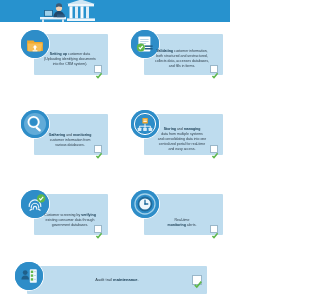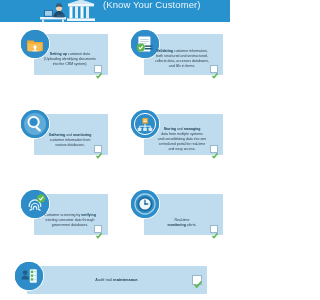--- a/index.html
+++ b/index.html
@@ -93,21 +93,20 @@
       <rect x="6" y="16" width="9" height="6.6" rx="0.6" fill="#1c5f8c"></rect>
       <rect x="6.9" y="16.8" width="7.2" height="5" fill="#9fd0ea"></rect>
 
       <circle cx="21" cy="14" r="3.1" fill="#f3d2b4"></circle>
       <path d="M17.9 12.4a3.1 3.1 0 016.2 0c0 .6-.4.9-.9.7-1.6-.7-3.2-.7-4.5.1-.5.3-.8 0-.8-.8z" fill="#3d5b76"></path>
       <path d="M15.4 23.2c0-3.5 2.5-6.1 5.6-6.1s5.6 2.6 5.6 6.1z" fill="#21486b"></path>
       <rect x="19" y="20.4" width="7.6" height="2.8" fill="#2c5c84"></rect>
     </svg>
   </span>
 
-  <div class="header-title">(Know Your Customer)</div>
 </div>
 
 <div class="board">
 
   <div class="cell" style="left:0;top:0;">
     <div class="panel" style="left:34px;top:12px;width:74px;height:41px;"></div>
 
     <div class="badge" style="left:21px;top:8px;width:28px;height:28px;">
       <svg width="28" height="28" viewBox="0 0 28 28">
         <circle cx="14" cy="14" r="14" fill="#2e8dc8"></circle>

